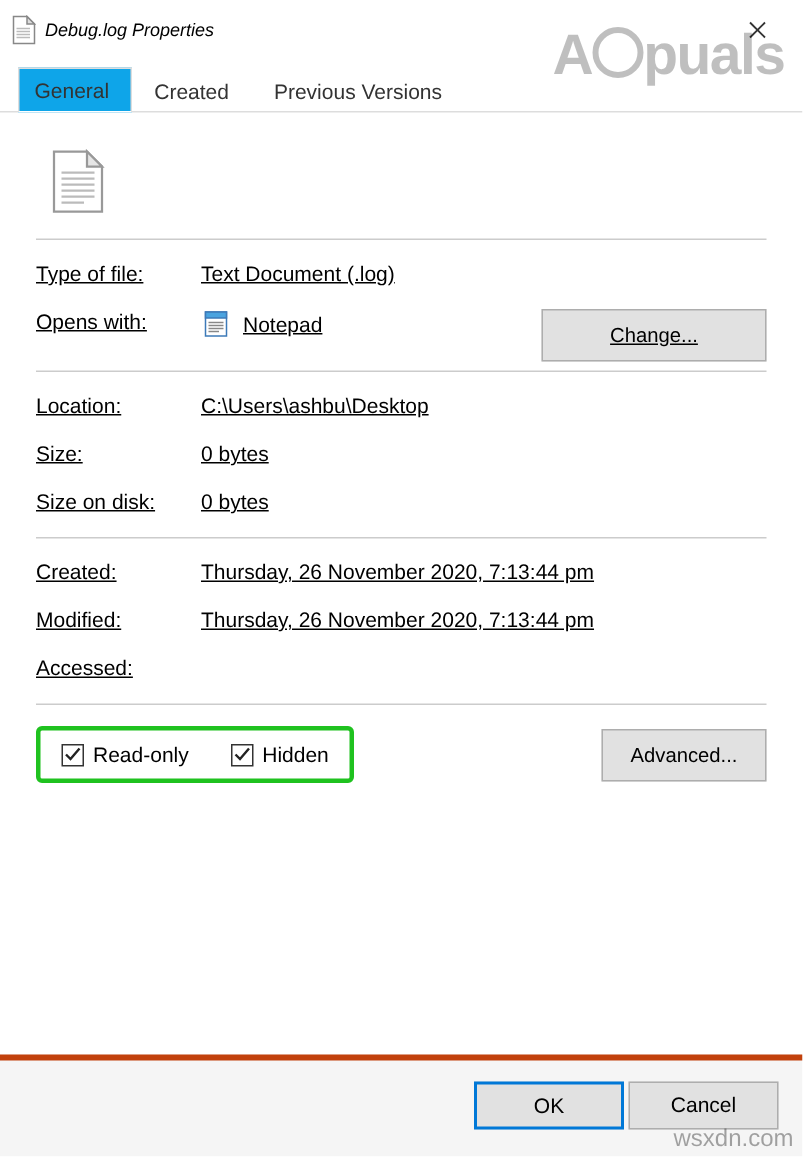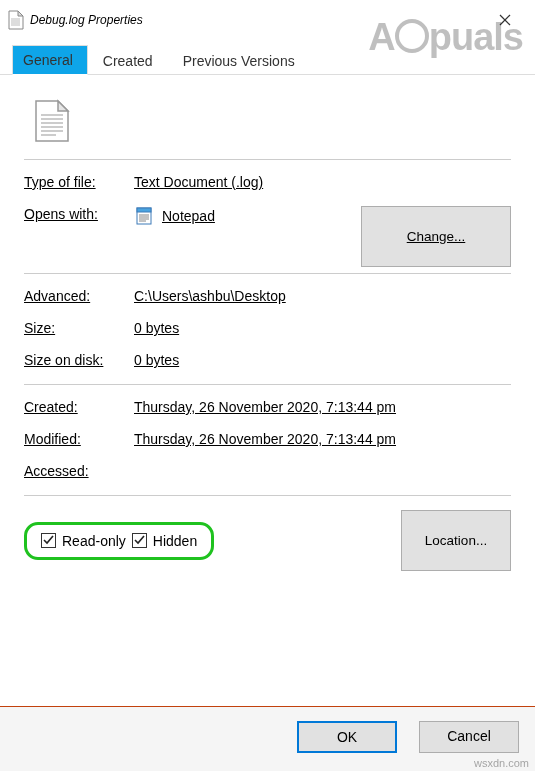--- a/index.html
+++ b/index.html
@@ -112,38 +112,38 @@
   .value-col .app-icon {
     width:20px; height:20px;
     margin-right: 8px;
   }
   .value-col .app-icon svg { width:20px; height:20px; }
 
   .win-btn {
     background: #e1e1e1;
     border: 1px solid #adadad;
     font-size: 13.5px;
-    padding: 22px 0;
+    padding: 9px 0;
     text-align:center;
     cursor: pointer;
     min-width: 110px;
   }
 
   .attrs-row {
     display:flex;
     align-items:center;
     margin-top: 6px;
   }
   .attrs-label { width:110px; font-size:14px; }
   .attrs-box {
     border: 3px solid #1fc21f;
-    border-radius: 14px;
+    border-radius: 4px;
     padding: 8px 14px;
     display:flex;
-    gap: 6px;
+    gap: 28px;
     align-items:center;
   }
   .chk {
     display:flex;
     align-items:center;
     gap:6px;
     font-size:14px;
   }
   .chk .box {
     width:15px; height:15px;
@@ -151,36 +151,36 @@
     display:flex; align-items:center; justify-content:center;
   }
   .chk .box svg { width:11px; height:11px; }
 
   .adv-btn-wrap { margin-left:auto; }
 
   .footer {
     position:absolute;
     bottom:0; left:0; right:0;
     background:#f5f5f5;
-    border-top:1px solid #c2410c;
+    border-top:4px solid #c2410c;
     padding: 14px 16px 18px 16px;
     display:flex;
     justify-content:flex-end;
-    gap: 22px;
+    gap: 3px;
   }
   .footer .win-btn { min-width: 100px; padding:6px 0; font-size:14px; }
   .footer .win-btn.primary {
     background:#e1e1e1;
     border: 2px solid #0078d7;
   }
 
   .wsx {
     position:absolute;
     bottom: 2px; right: 6px;
-    font-size:11px;
+    font-size:16px;
     color: rgba(0,0,0,0.35);
     pointer-events:none;
     margin-top:46px;
   }
 </style>
 </head>
 <body>
 
 <div class="titlebar">
   <span class="file-icon">
@@ -248,21 +248,21 @@
         </svg>
       </span>
       <span>Notepad</span>
     </div>
     <div class="win-btn" style="min-width:150px;">Change...</div>
   </div>
 
   <hr class="sep">
 
   <div class="row">
-    <div class="label-col">Advanced:</div>
+    <div class="label-col">Location:</div>
     <div class="value-col">C:\Users\ashbu\Desktop</div>
   </div>
   <div class="row">
     <div class="label-col">Size:</div>
     <div class="value-col">0 bytes</div>
   </div>
   <div class="row">
     <div class="label-col">Size on disk:</div>
     <div class="value-col">0 bytes</div>
   </div>
@@ -296,21 +296,21 @@
       <label class="chk">
         <span class="box">
           <svg viewBox="0 0 11 11">
               <polyline points="1,5 4,8 10,1" fill="none" stroke="#222" stroke-width="1.6"></polyline>
             </svg>
         </span>
         <span>Hidden</span>
       </label>
     </div>
     <div class="adv-btn-wrap">
-      <div class="win-btn">Location...</div>
+      <div class="win-btn">Advanced...</div>
     </div>
   </div>
 
 </div>
 
 <div class="footer">
   <div class="win-btn primary">OK</div>
   <div class="win-btn">Cancel</div>
 </div>
 

